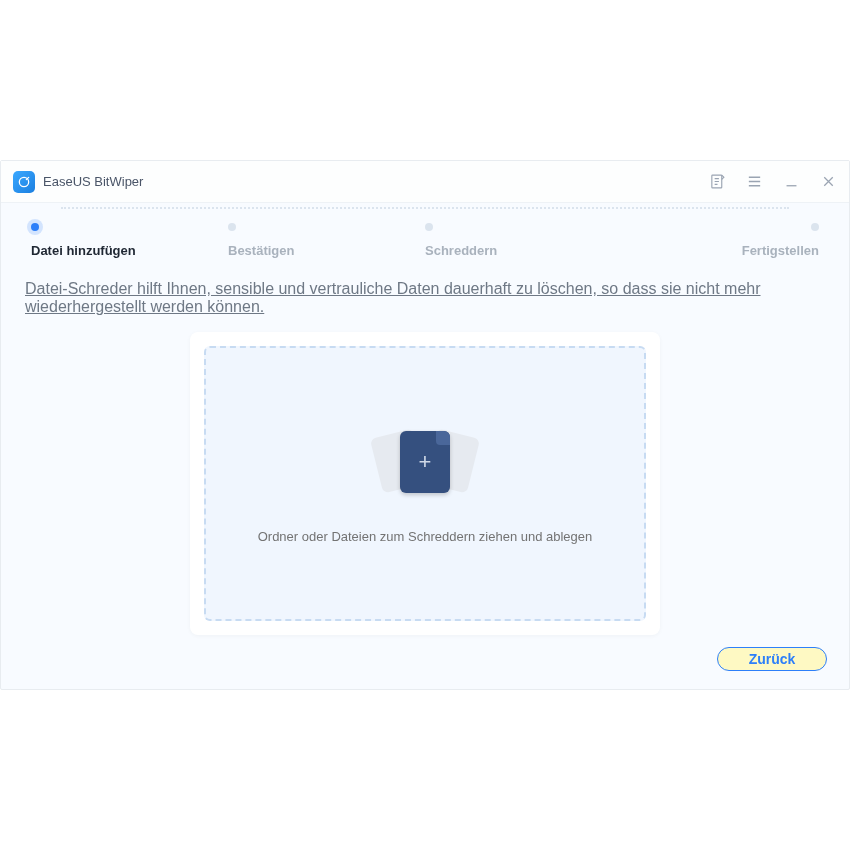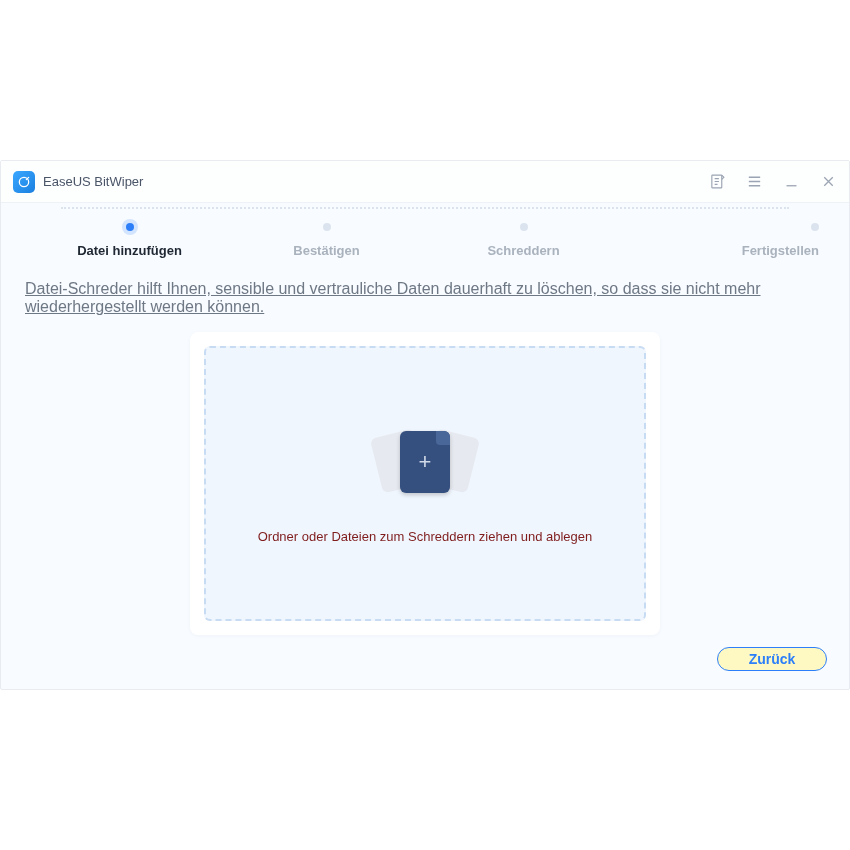--- a/index.html
+++ b/index.html
@@ -49,21 +49,21 @@
   .stepper {
     display: flex;
     align-items: flex-start;
     padding: 20px 30px 10px 30px;
     position: relative;
   }
   .step {
     flex: 1;
     display: flex;
     flex-direction: column;
-    align-items: center;
+    align-items: flex-start;
     position: relative;
   }
   .step:first-child { align-items: flex-start; }
   .step:last-child { align-items: flex-end; }
   .step-dot {
     width: 8px;
     height: 8px;
     border-radius: 50%;
     background: #dbe4ee;
     margin-bottom: 12px;
@@ -150,21 +150,21 @@
     border-radius: 0 6px 0 4px;
   }
   .plus {
     color: #cfd9e8;
     font-size: 22px;
     font-weight: 300;
     line-height: 1;
   }
   .drop-text {
     font-size: 13px;
-    color: #7f1d1d;
+    color: #737373;
   }
   .drop-links {
     display: flex;
     gap: 26px;
   }
   .drop-links a {
     color: #2d7ff9;
     font-size: 13px;
     text-decoration: underline;
     cursor: pointer;

